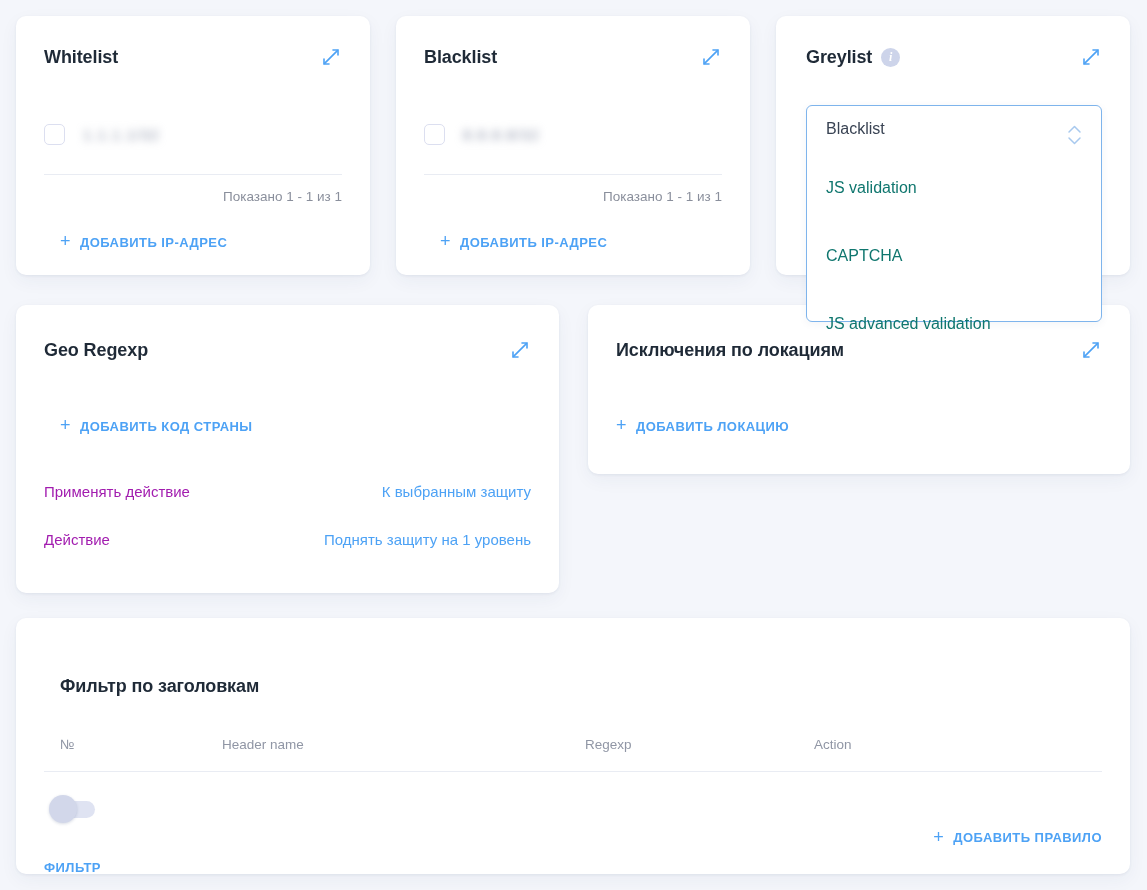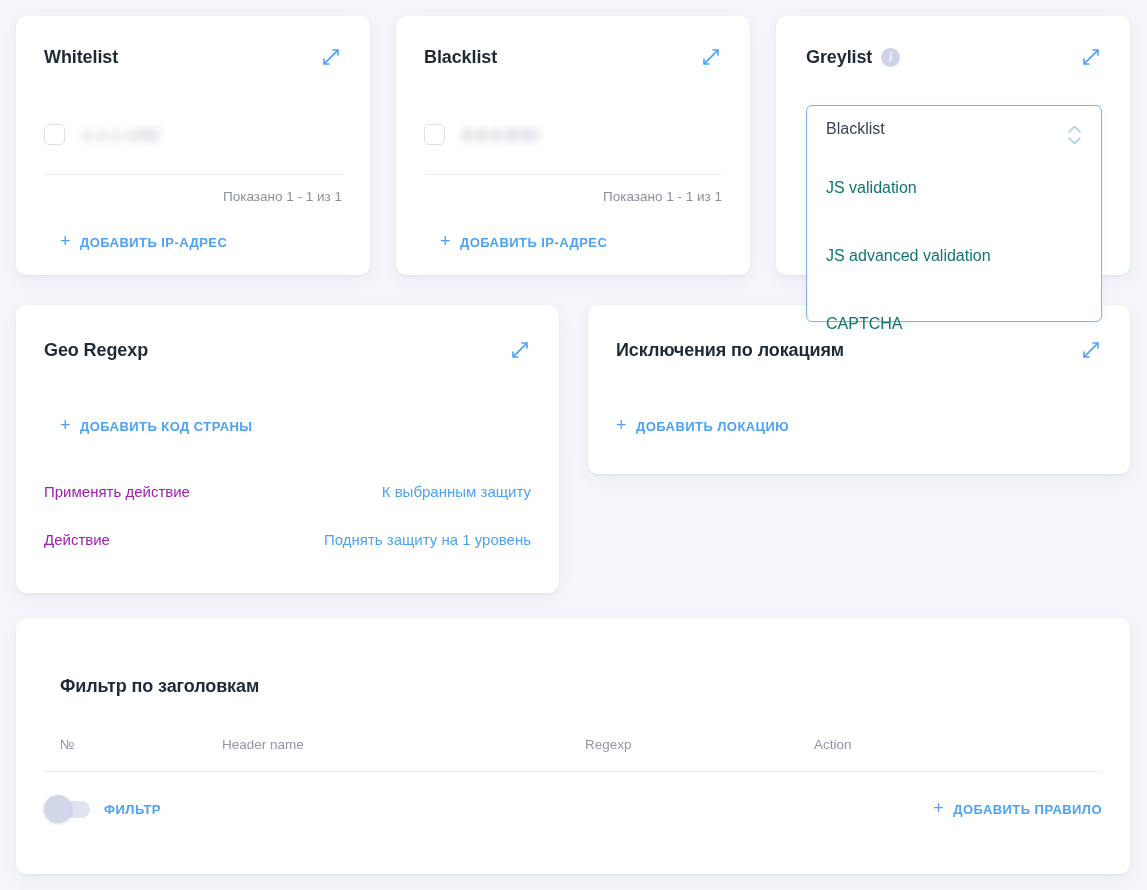--- a/index.html
+++ b/index.html
@@ -203,20 +203,21 @@
     align-items: center;
     justify-content: space-between;
   }
 
   
   .toggle-wrap {
     display: flex;
     align-items: center;
     gap: 14px;
     cursor: pointer;
+    flex-direction: column;
   }
   .toggle {
     position: relative;
     width: 46px;
     height: 18px;
     flex: 0 0 46px;
   }
   .toggle-track {
     position: absolute;
     left: 6px;
@@ -323,22 +324,22 @@
     <div class="dropdown-selected">
       <span class="dropdown-selected-label">Blacklist</span>
       <span class="stepper">
         <svg viewBox="0 0 21 30" width="21" height="30" fill="none" stroke="#a8c9ee" stroke-width="1.5" stroke-linecap="round" stroke-linejoin="round">
           <path d="M5 12 L10.5 6.5 L16 12"></path>
           <path d="M5 18 L10.5 23.5 L16 18"></path>
         </svg>
       </span>
     </div>
     <div class="dropdown-option opt1">JS validation</div>
+    <div class="dropdown-option opt3">CAPTCHA</div>
     <div class="dropdown-option opt2">JS advanced validation</div>
-    <div class="dropdown-option opt3">CAPTCHA</div>
   </div>
 
   <div class="card" style="left:16px; top:305px; width:543px; height:288px;">
     <div class="card-head" style="padding:34px 28px 0 28px;">
       <div class="card-title">Geo Regexp</div>
       <span class="expand-icon">
         <svg viewBox="0 0 22 22" width="22" height="22" fill="none" stroke="#4da2f5" stroke-width="1.6" stroke-linecap="round">
           <path d="M13 4 L18 4 L18 9"></path>
           <path d="M9 18 L4 18 L4 13"></path>
           <path d="M17.4 4.6 L4.6 17.4"></path>

